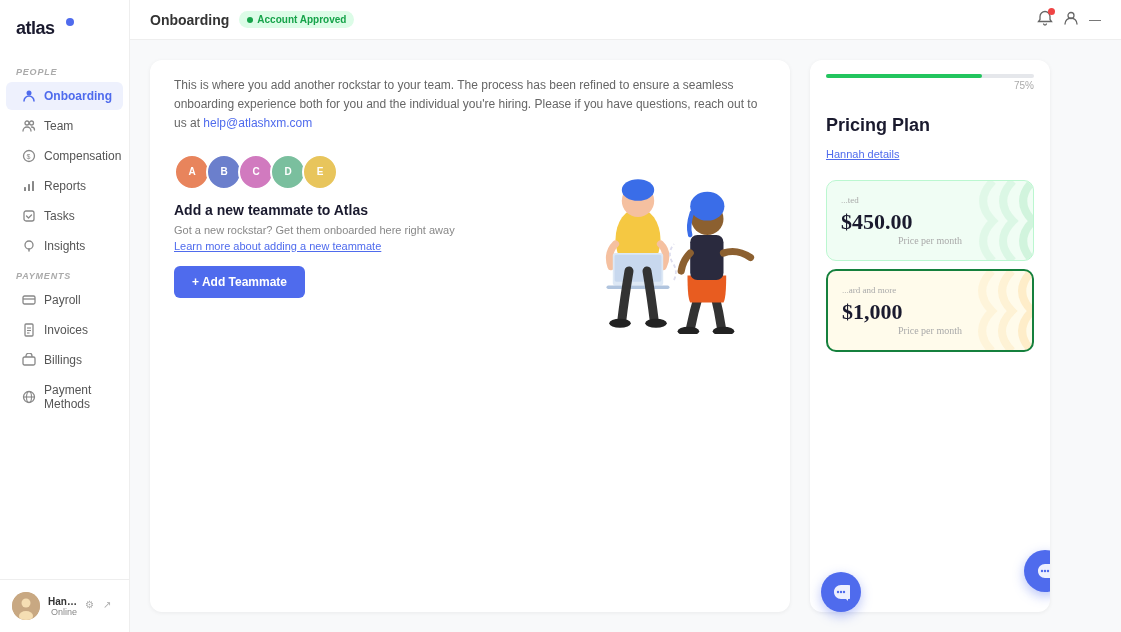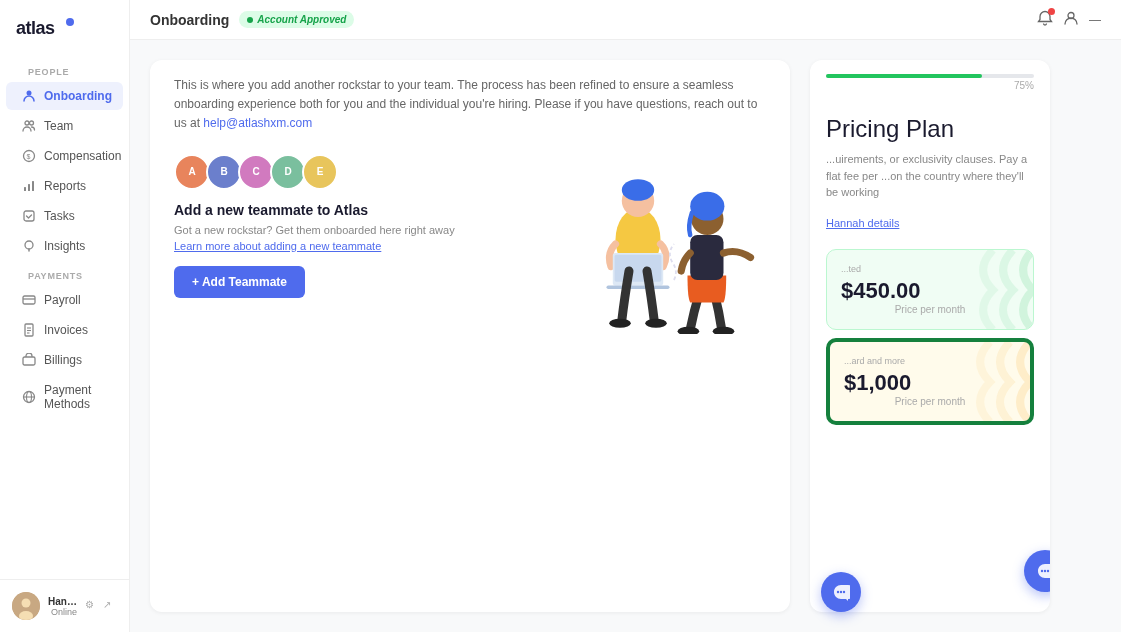--- a/index.html
+++ b/index.html
@@ -23,21 +23,22 @@
       font-weight: 700;
       color: #1a1a2e;
       letter-spacing: -0.5px;
     }
     .sidebar-section-label {
       font-size: 9px;
       font-weight: 600;
       color: #aaa;
       letter-spacing: 0.8px;
       text-transform: uppercase;
-      padding: 10px 28px 4px;
+      padding: 10px 16px 4px;
+      font-style: italic;
     }
     .sidebar-item {
       display: flex;
       align-items: center;
       gap: 8px;
       padding: 7px 16px;
       font-size: 12px;
       color: #555;
       cursor: pointer;
       border-radius: 6px;
@@ -108,21 +109,20 @@
     .status-badge {
       background: #dcfce7;
       color: #16a34a;
       font-size: 10px;
       font-weight: 600;
       padding: 3px 8px;
       border-radius: 20px;
       display: flex;
       align-items: center;
       gap: 4px;
-      font-style: italic;
     }
     .badge-dot { width: 6px; height: 6px; background: #16a34a; border-radius: 50%; }
     .header-right { display: flex; align-items: center; gap: 10px; }
     .header-icon-btn { background: none; border: none; cursor: pointer; color: #666; font-size: 14px; position: relative; }
     .notif-dot {
       position: absolute;
       top: -2px;
       right: -2px;
       width: 7px;
       height: 7px;
@@ -215,33 +215,34 @@
       border-radius: 12px;
       box-shadow: 0 1px 4px rgba(0,0,0,0.06);
       overflow: hidden;
       position: relative;
     }
     .progress-bar-container { margin-bottom: 12px; }
     .progress-track { background: #e5e7eb; height: 4px; border-radius: 2px; }
     .progress-fill { background: #22c55e; height: 4px; border-radius: 2px; }
     .progress-pct { font-size: 10px; color: #aaa; text-align: right; margin-top: 2px; }
 
-    .panel-title { font-size: 24px; font-weight: 400; color: #1a1a2e; padding: 12px 16px 8px; }
+    .panel-title { font-size: 18px; font-weight: 700; color: #1a1a2e; padding: 12px 16px 8px; }
     .panel-desc { font-size: 11px; color: #888; padding: 0 16px 12px; line-height: 1.5; }
     .compare-link { font-size: 11px; color: #4f6bed; padding: 4px 16px 12px; display: block; cursor: pointer; }
 
     .pricing-card {
       margin: 8px 16px;
       border-radius: 10px;
       padding: 14px;
       position: relative;
       overflow: hidden;
+      font-family: Liberation Serif, serif;
     }
     .pricing-card.green { background: #f0fdf4; border: 1px solid #bbf7d0; }
-    .pricing-card.yellow { background: #fffbeb; border: 4px solid #15803d; }
+    .pricing-card.yellow { background: #fffbeb; border: 2px solid #15803d; }
 
     .pricing-card-label { font-size: 9px; color: #aaa; margin-bottom: 4px; }
     .pricing-price { font-size: 22px; font-weight: 700; color: #1a1a2e; }
     .pricing-period { font-size: 10px; color: #aaa; text-align: center; }
     .pricing-wave {
       position: absolute;
       right: 0;
       top: 0;
       bottom: 0;
       width: 80px;
@@ -509,21 +510,20 @@
     <div class="right-panel">
 
       <div class="progress-bar-container" style="padding: 14px 16px 0;">
         <div class="progress-track">
           <div class="progress-fill" style="width:75%;"></div>
         </div>
         <div class="progress-pct">75%</div>
       </div>
 
       <div class="panel-title">Pricing Plan</div>
-      <div class="panel-desc">...uirements, or exclusivity clauses. Pay a flat fee per ...on the country where they'll be working</div>
       <a class="compare-link" href="#">Hannah details</a>
 
       <div class="pricing-card green">
         <div class="pricing-card-label">...ted</div>
         <div class="pricing-price">$450.00</div>
         <div class="pricing-period">Price per month</div>
         <svg class="pricing-wave" viewBox="0 0 80 80" preserveAspectRatio="none">
           <path d="M80 0 Q60 20 80 40 Q60 60 80 80" stroke="#22c55e" stroke-width="8" fill="none" opacity="0.3"></path>
           <path d="M60 0 Q40 20 60 40 Q40 60 60 80" stroke="#22c55e" stroke-width="8" fill="none" opacity="0.2"></path>
           <path d="M40 0 Q20 20 40 40 Q20 60 40 80" stroke="#22c55e" stroke-width="8" fill="none" opacity="0.15"></path>

